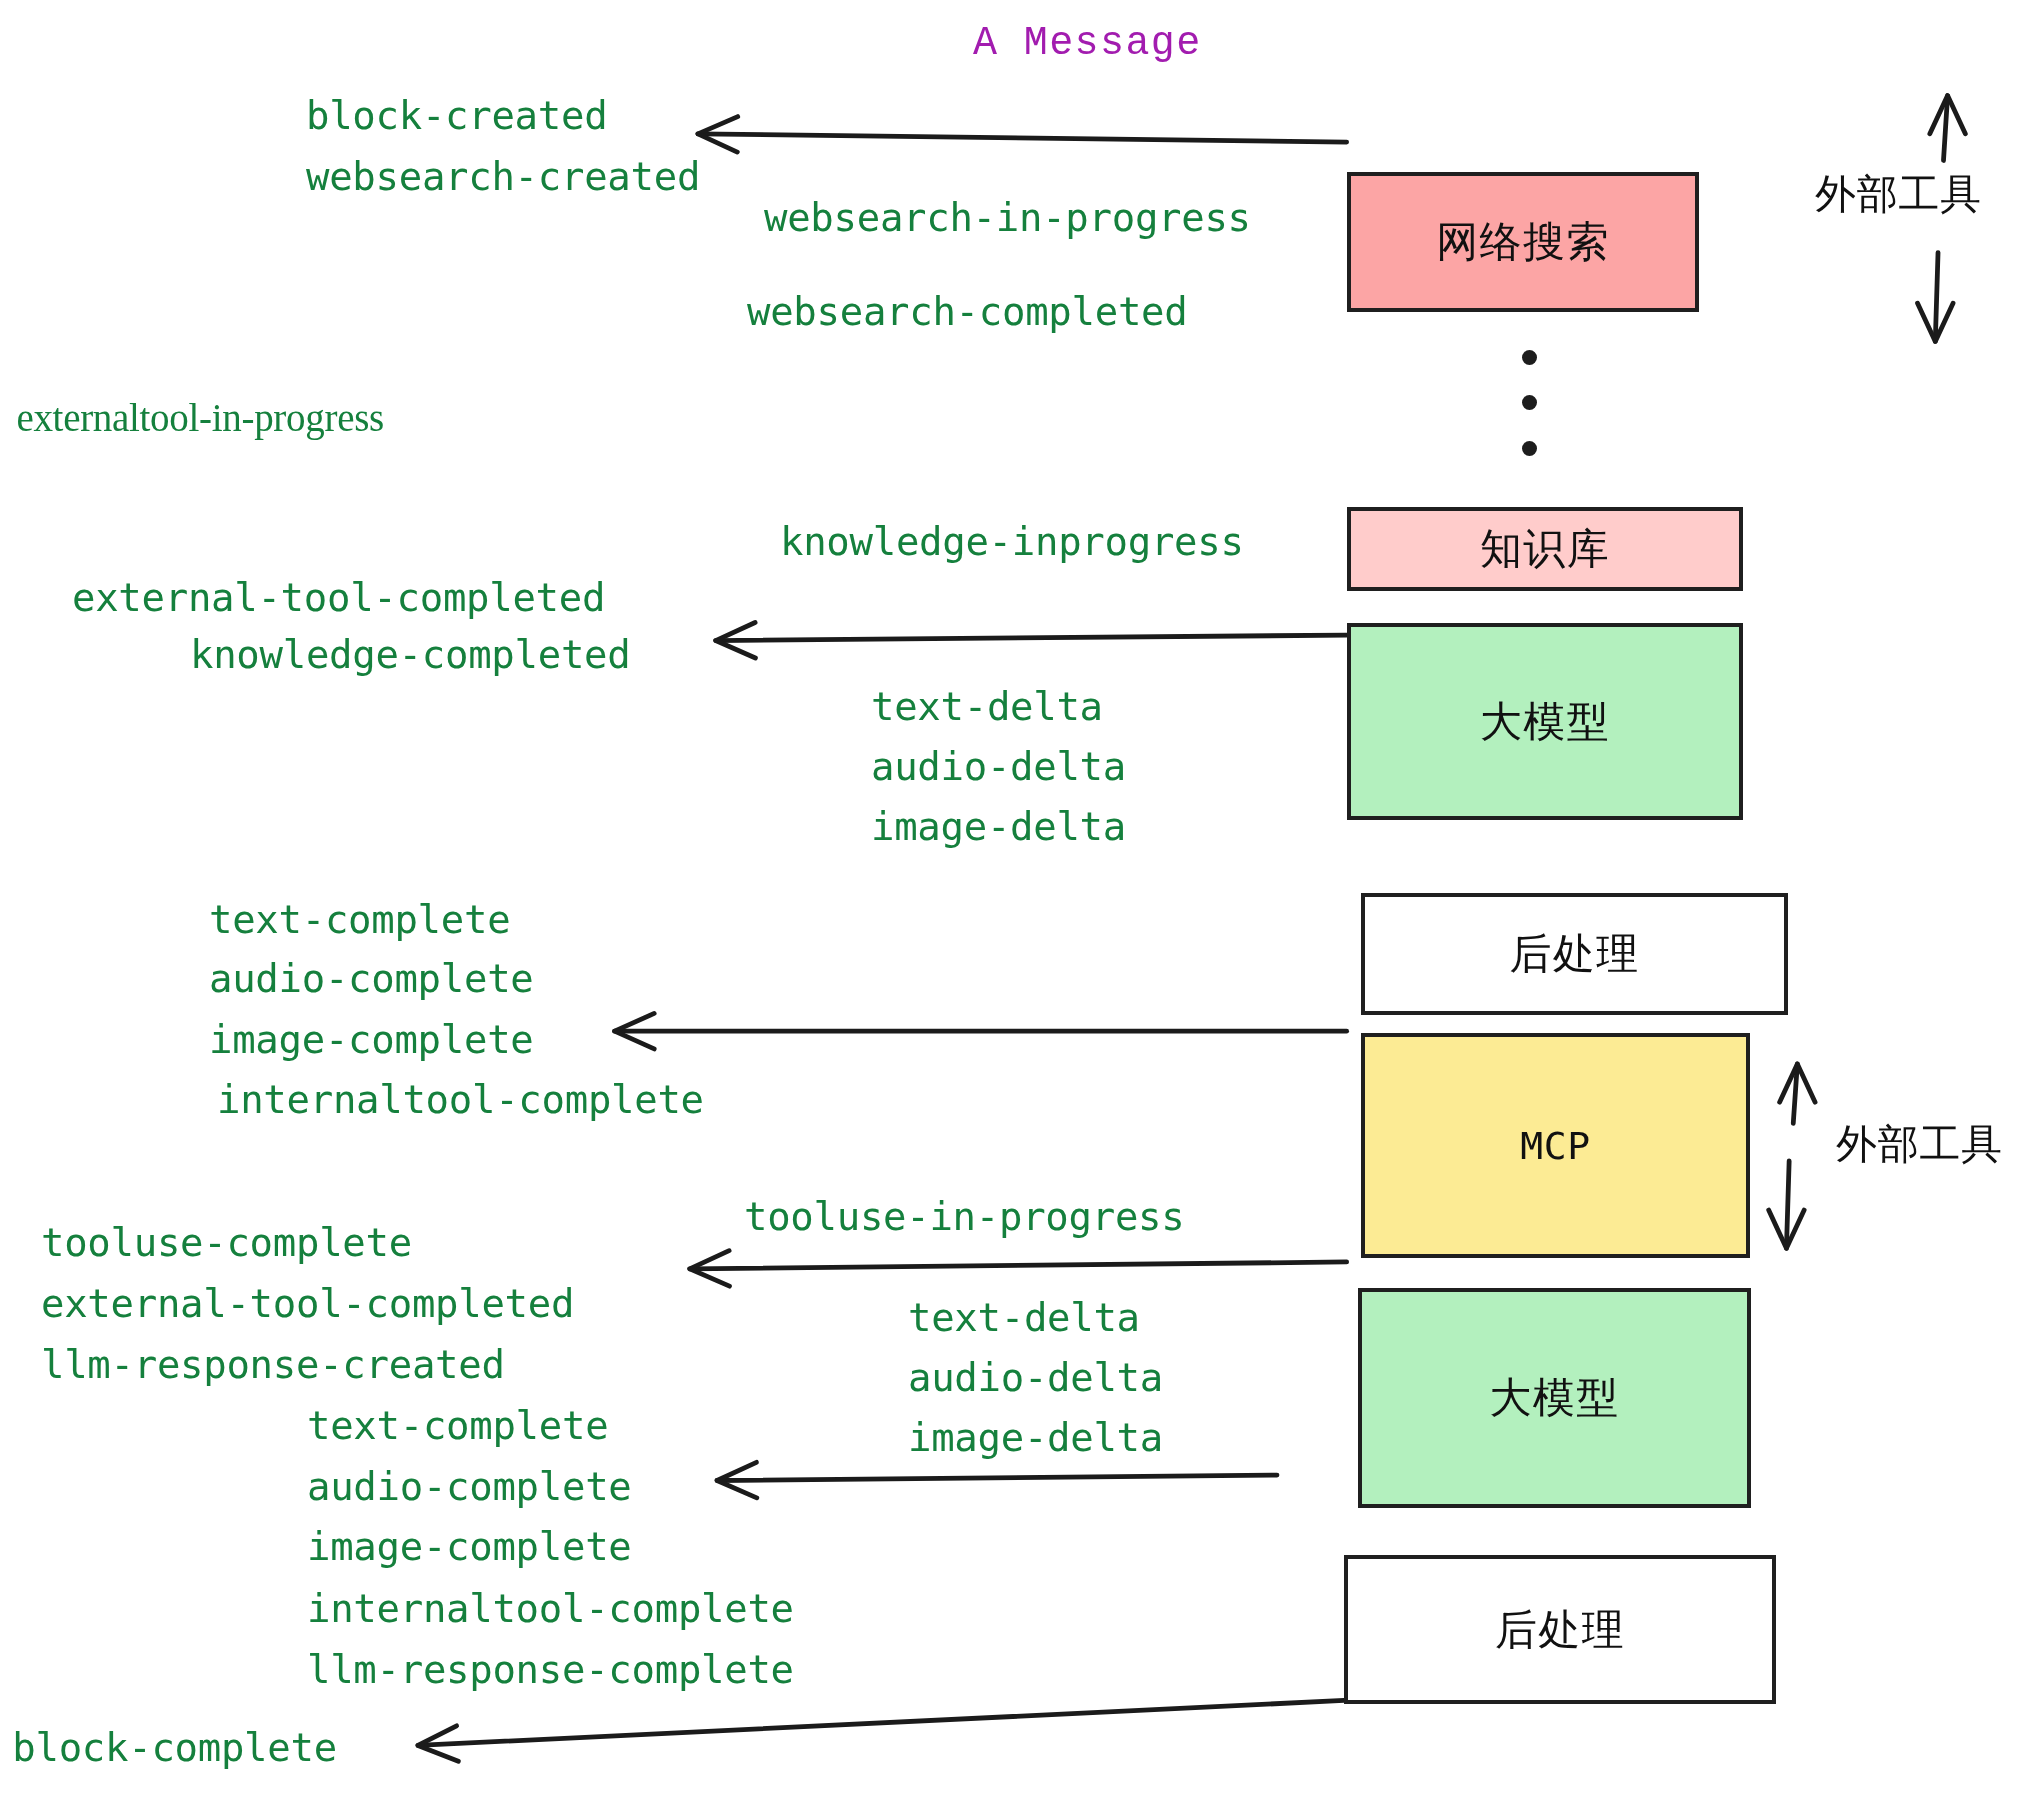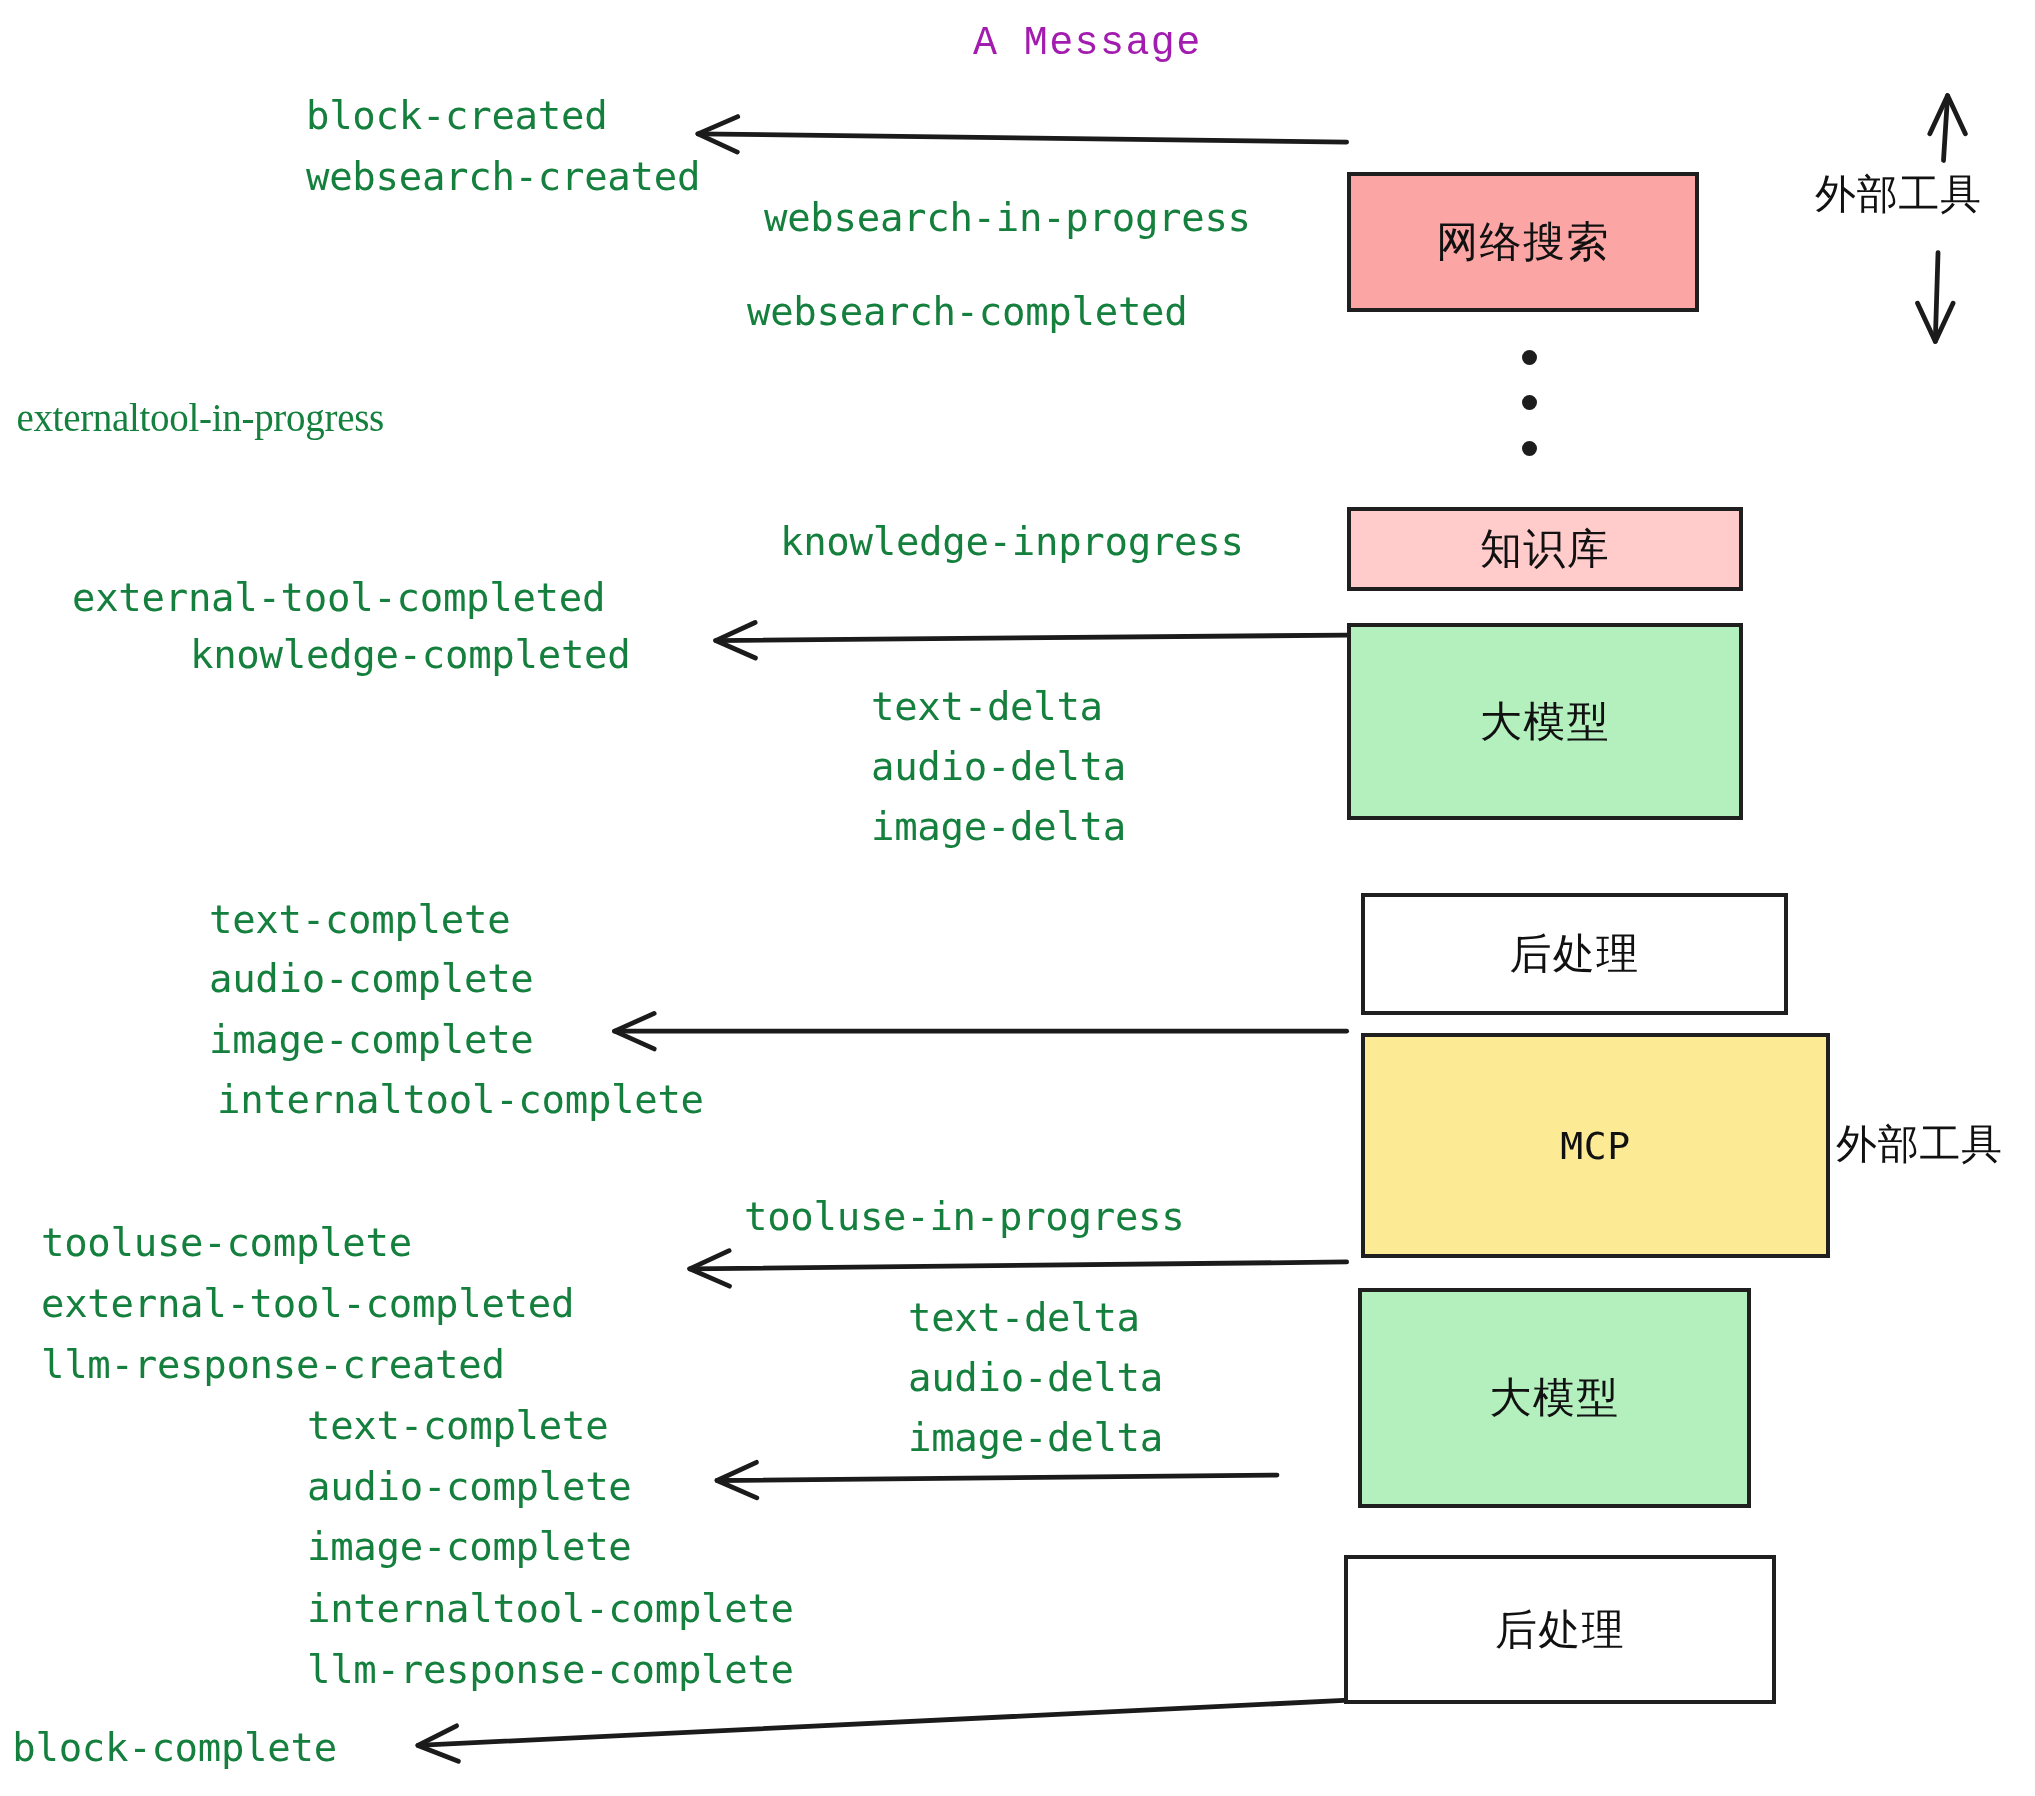--- a/index.html
+++ b/index.html
@@ -124,21 +124,21 @@
       </div>
       <div class="box" style="left: 1347px; top: 507px; width: 396px; height: 84px; background: rgb(255, 204, 203);">
         <span>知识库</span>
       </div>
       <div class="box" style="left: 1347px; top: 623px; width: 396px; height: 197px; background: rgb(179, 240, 190);">
         <span>大模型</span>
       </div>
       <div class="box" style="left: 1361px; top: 893px; width: 427px; height: 122px; background: rgb(255, 255, 255);">
         <span>后处理</span>
       </div>
-      <div class="box mono" style="left: 1361px; top: 1033px; width: 469px; height: 225px; background: rgb(252, 235, 148);">
+      <div class="box mono" style="left: 1361px; top: 1033px; width: 389px; height: 225px; background: rgb(252, 235, 148);">
         <span>MCP</span>
       </div>
       <div class="box" style="left: 1358px; top: 1288px; width: 393px; height: 220px; background: rgb(179, 240, 190);">
         <span>大模型</span>
       </div>
       <div class="box" style="left: 1344px; top: 1555px; width: 432px; height: 149px; background: rgb(255, 255, 255);">
         <span>后处理</span>
       </div>
     </div>
   <div id="events-layer">

